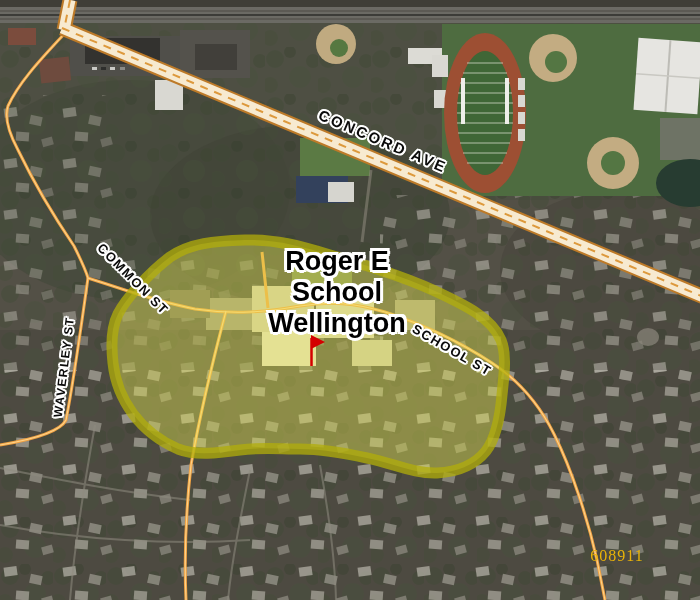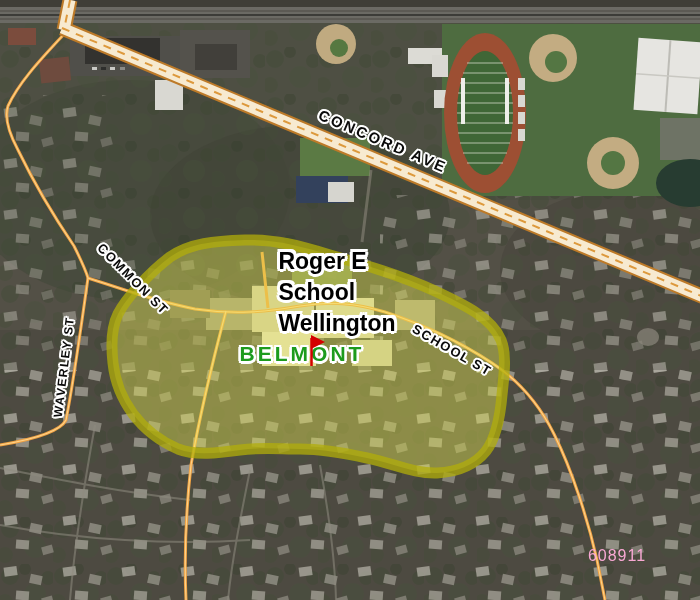--- a/index.html
+++ b/index.html
@@ -10,30 +10,30 @@
   }
   .map svg.base{position:absolute;left:0;top:0;}
   .lbl{position:absolute;white-space:nowrap;transform-origin:center;}
   .street{
     font-weight:bold;font-size:13px;letter-spacing:1.5px;color:#0a0a0a;
     text-shadow:-1.5px -1.5px 0 #fff,1.5px -1.5px 0 #fff,-1.5px 1.5px 0 #fff,
                 1.5px 1.5px 0 #fff,0 -2px 0 #fff,0 2px 0 #fff,-2px 0 0 #fff,2px 0 0 #fff;
   }
   .street.major{font-size:15px;letter-spacing:2.5px;}
   .school-name{
-    text-align:left;font-weight:bold;font-size:23px;line-height:31px;color:#000;
+    text-align:center;font-weight:bold;font-size:27px;line-height:31px;color:#000;
     text-shadow:-2.5px -2.5px 0 #fff,2.5px -2.5px 0 #fff,-2.5px 2.5px 0 #fff,
                 2.5px 2.5px 0 #fff,0 -3px 0 #fff,0 3px 0 #fff,-3px 0 0 #fff,3px 0 0 #fff;
   }
   .town{
     font-weight:bold;font-size:21px;letter-spacing:3px;color:#1d9b1d;
     text-shadow:-2px -2px 0 #fff,2px -2px 0 #fff,-2px 2px 0 #fff,
                 2px 2px 0 #fff,0 -2.5px 0 #fff,0 2.5px 0 #fff,-2.5px 0 0 #fff,2.5px 0 0 #fff;
   }
-  .map-id{font-size:16px;color:#f9a8d4;letter-spacing:1px;}
+  .map-id{font-size:16px;color:#eab308;letter-spacing:1px;font-family:Liberation Serif, serif;}
 </style>
 </head>
 <body>
 
 <div class="map">
 
   <svg class="base" width="700" height="600" viewBox="0 0 700 600">
     <defs>
       <pattern id="pTrees" width="53" height="47" patternUnits="userSpaceOnUse">
         <circle cx="10" cy="12" r="9" fill="#3d4a33" fill-opacity="0.7"></circle>
@@ -204,21 +204,20 @@
   <div class="lbl street" style="left:133px;top:279px;transform:translate(-50%,-50%) rotate(45deg);">COMMON ST</div>
   <div class="lbl street" style="left:64px;top:367px;transform:translate(-50%,-50%) rotate(-83deg);font-size:12px;">WAVERLEY ST</div>
   <div class="lbl street" style="left:452px;top:350px;transform:translate(-50%,-50%) rotate(30deg);">SCHOOL ST</div>
 
   <div class="lbl school-name" style="left:337px;top:292px;transform:translate(-50%,-50%);">
     <div>Roger E</div>
     <div>School</div>
     <div>Wellington</div>
   </div>
 
-  <div class="lbl town" style="left:302px;top:354px;transform:translate(-50%,-50%);">BELMONT</div>
 
   <svg class="lbl" style="left:300px;top:332px;" width="32" height="40" viewBox="0 0 32 40">
     <line x1="11.5" y1="6" x2="11.5" y2="34" stroke-width="2.5" stroke="#d40000"></line>
     <path d="M11,3 L25,10 L11,17 Z" fill="#d40000"></path>
   </svg>
 
   <div class="lbl map-id" style="left:617px;top:556px;transform:translate(-50%,-50%);">608911</div>
 </div>
 
 </body></html>

